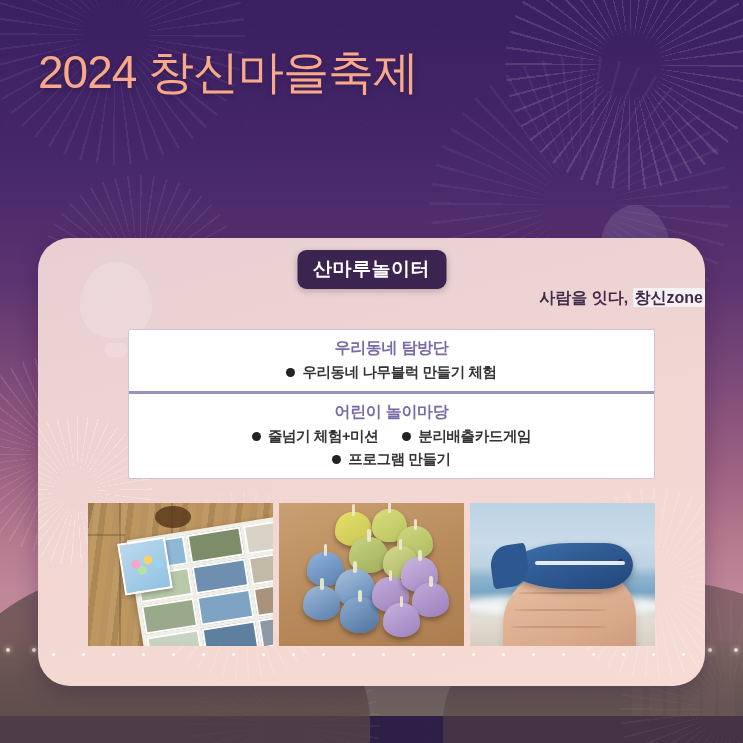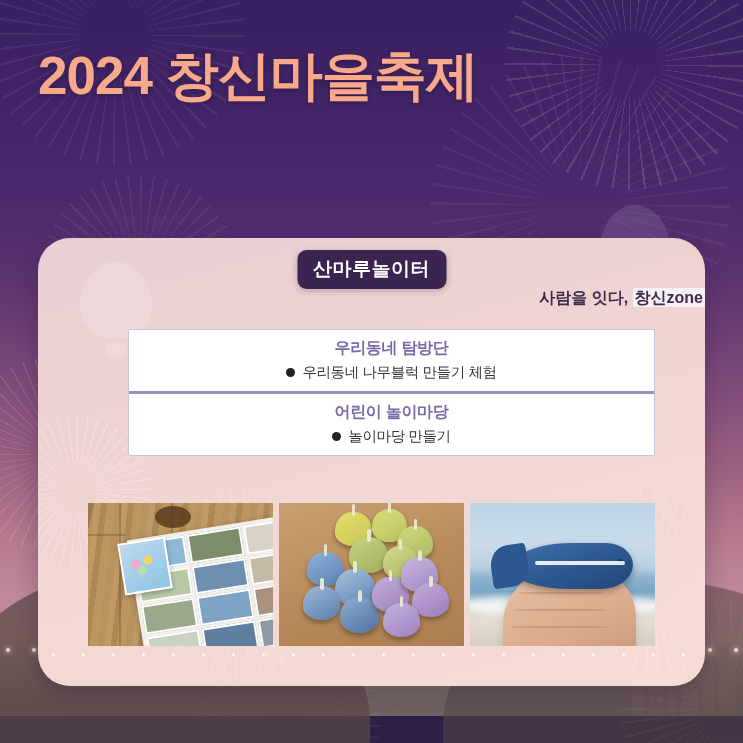--- a/index.html
+++ b/index.html
@@ -139,22 +139,22 @@
   #lights-bottom { top: 648px; }
 
   
   .header {
     position: absolute;
     left: 38px;
     top: 48px;
     width: 640px;
   }
   .title-line1 {
-    font-size: 53px;
-    font-weight: 700;
+    font-size: 46px;
+    font-weight: 400;
     letter-spacing: -1px;
     line-height: 1.05;
     color: #f8a98a;
     text-shadow: 0 2px 5px rgba(30,12,50,.35);
     white-space: nowrap;
   }
   .title-line2 {
     margin-top: 10px;
     font-size: 41px;
     font-weight: 900;
@@ -277,21 +277,21 @@
     justify-content: center;
     align-items: center;
     gap: 24px;
     margin-top: 4px;
   }
   .bullet {
     display: inline-flex;
     align-items: center;
     gap: 7px;
     font-size: 14.5px;
-    font-weight: 400;
+    font-weight: 700;
     color: #333333;
     letter-spacing: -.4px;
     white-space: nowrap;
   }
   .bullet .dot {
     width: 9px; height: 9px;
     border-radius: 50%;
     background: #222222;
     flex: 0 0 auto;
   }
@@ -561,25 +561,35 @@
           <span class="bullet">
             <span class="dot"></span>
             <span>우리동네 나무블럭 만들기 체험</span>
           </span>
         </div>
       </div>
 
       <div class="panel-section">
         <div class="section-title">어린이 놀이마당</div>
 
-
         <div class="bullet-row">
           <span class="bullet">
             <span class="dot"></span>
-            <span>놀이마당 만들기</span>
+            <span>줄넘기 체험+미션</span>
+          </span>
+          <span class="bullet">
+            <span class="dot"></span>
+            <span>분리배출카드게임</span>
+          </span>
+        </div>
+
+        <div class="bullet-row">
+          <span class="bullet">
+            <span class="dot"></span>
+            <span>프로그램 만들기</span>
           </span>
         </div>
       </div>
     </div>
 
     <div class="photos">
 
       <div class="photo" id="photo-wood">
         <div class="plank" style="left:17%; top:0; width:2px; height:100%;"></div>
         <div class="plank" style="left:45%; top:0; width:2px; height:100%;"></div>

